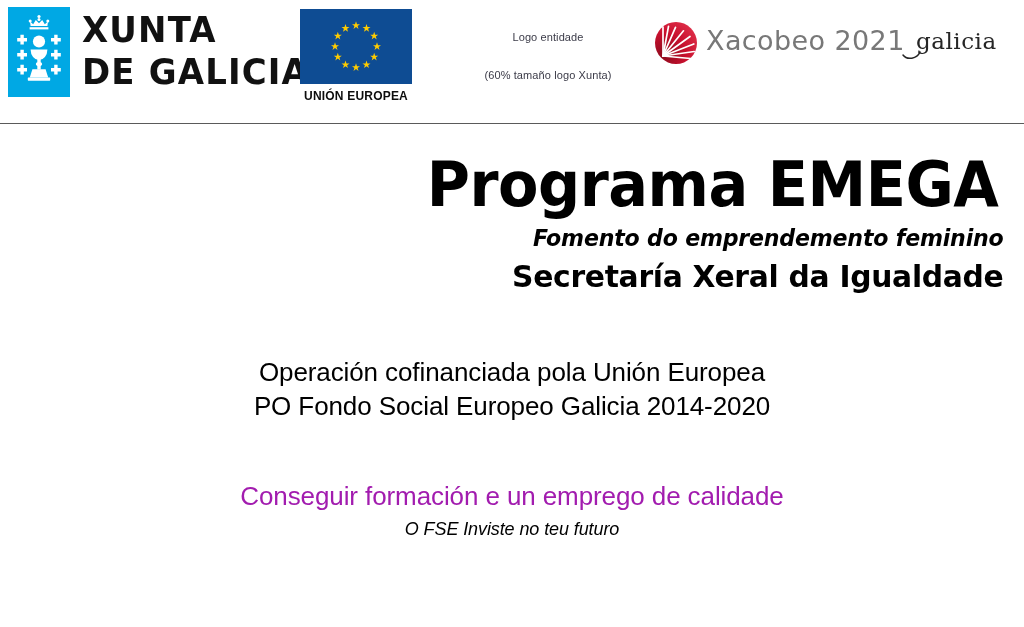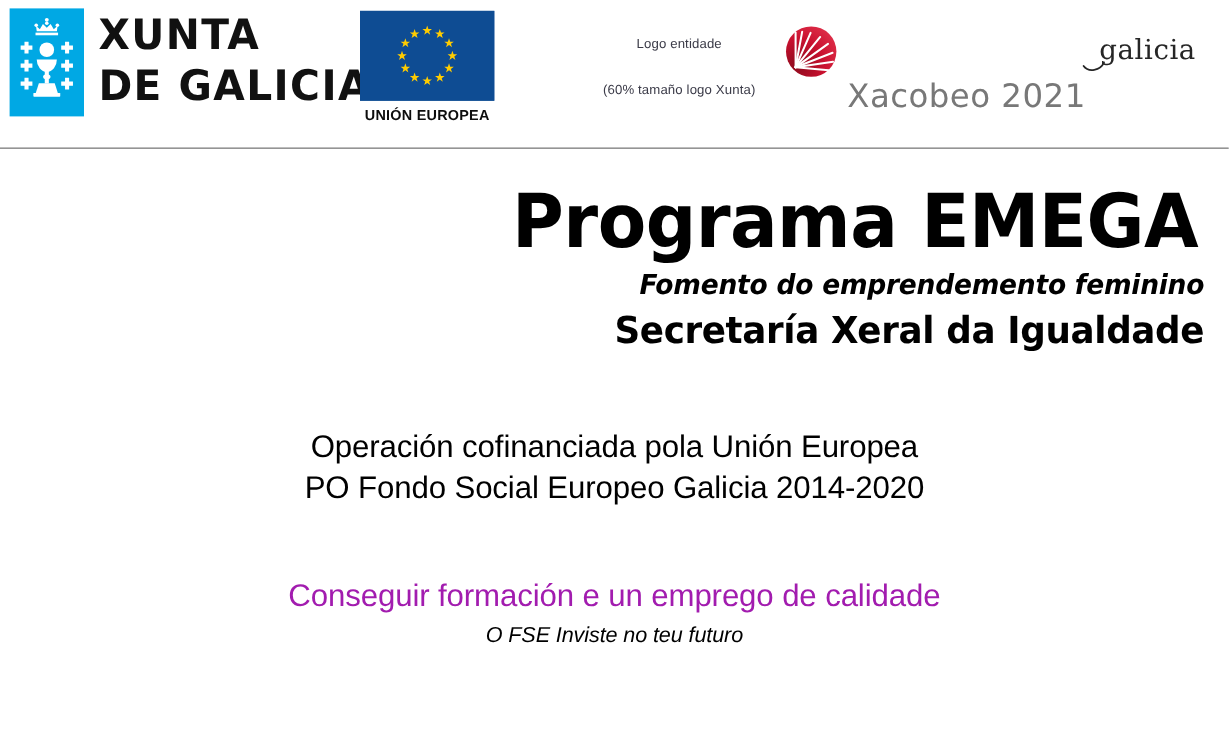--- a/index.html
+++ b/index.html
@@ -91,21 +91,21 @@
     font-weight: bold;
     font-size: 12px;
     letter-spacing: 0.2px;
     color: #0d0d0d;
     white-space: nowrap;
   }
 
   
   .entity-placeholder {
     position: absolute;
-    left: 466px; top: 30px;
+    left: 448px; top: 30px;
     width: 200px;
     text-align: center;
     color: #3b3b48;
   }
   .entity-line1 {
     font-size: 11px;
     line-height: 14px;
     letter-spacing: 0.1px;
   }
   .entity-line2 {
@@ -128,21 +128,20 @@
     width: 48px; height: 48px;
   }
   .xacobeo-text {
     position: absolute;
     left: 54px; top: 6px;
     font-family: "DejaVu Sans", sans-serif;
     font-size: 27px;
     letter-spacing: 0.4px;
     color: #787878;
     white-space: nowrap;
-    margin-top: 40px;
   }
 
   
   .galicia-logo {
     position: absolute;
     left: 900px; top: 22px;
     width: 104px;
     height: 42px;
   }
 

